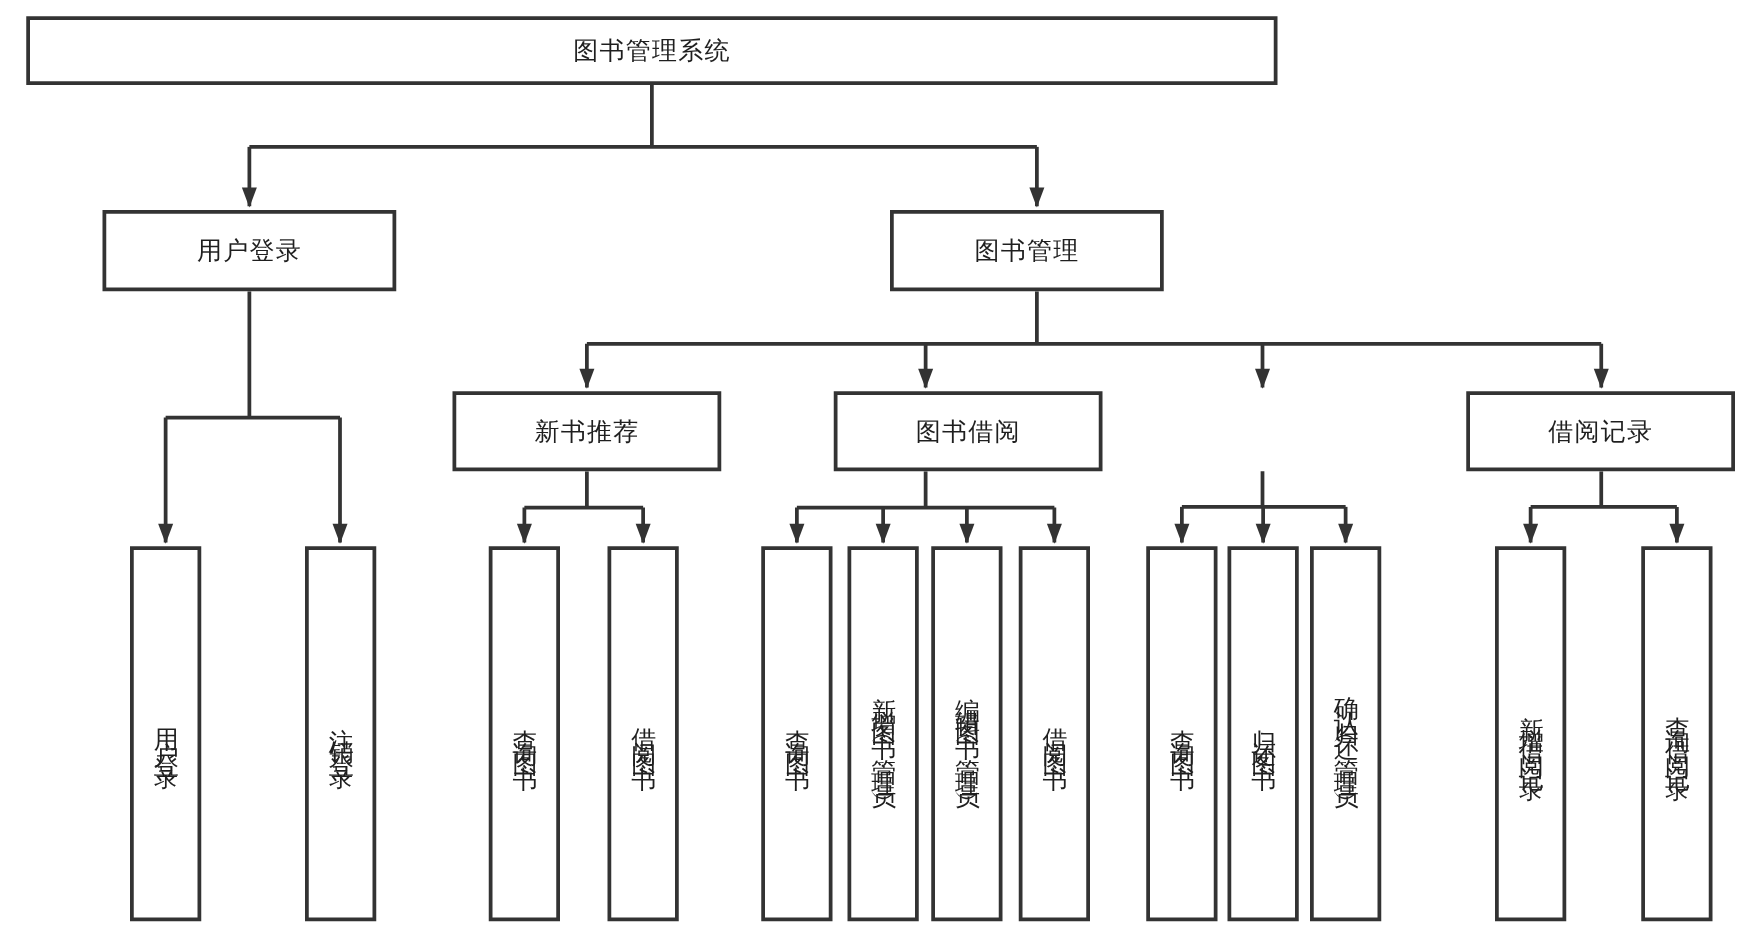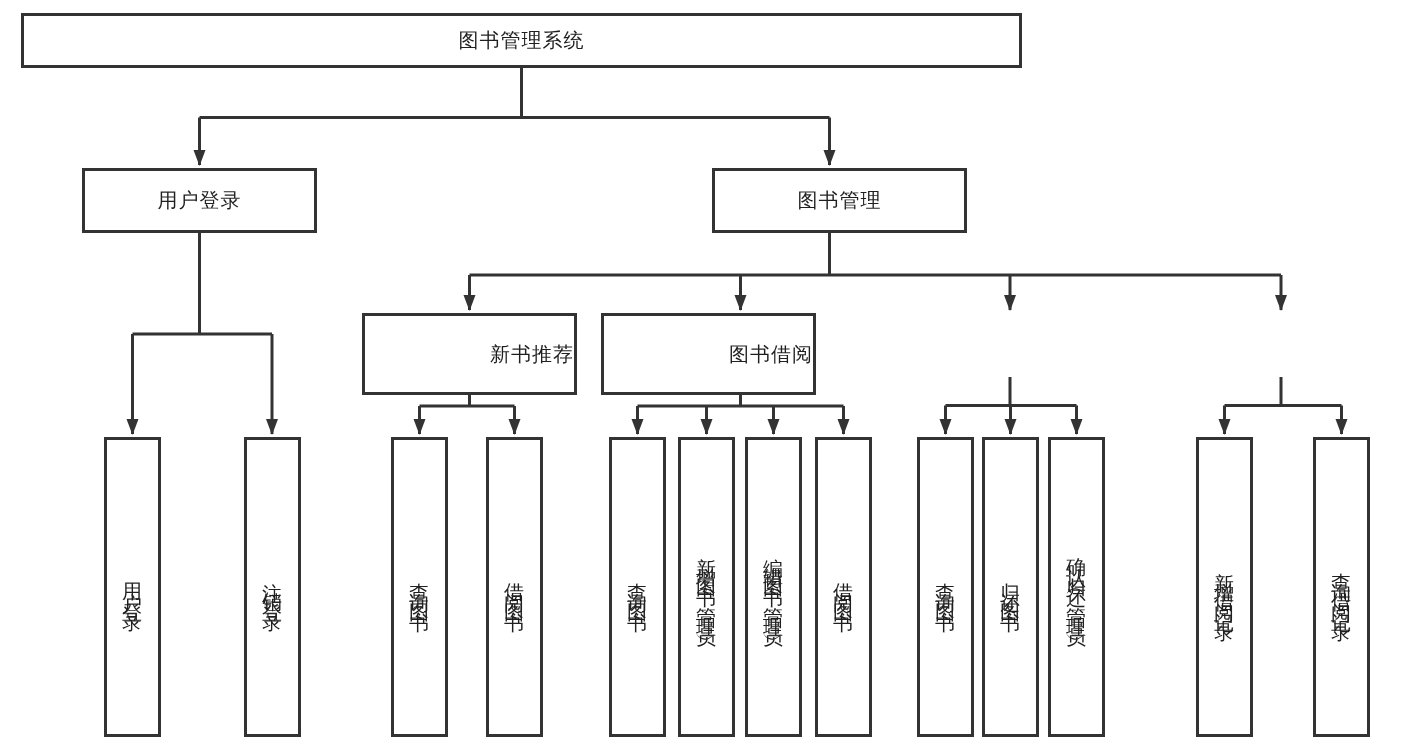--- a/index.html
+++ b/index.html
@@ -27,21 +27,21 @@
     letter-spacing:1px;
     white-space:nowrap;
   }
   .vnode .label{
     writing-mode:vertical-rl;
     letter-spacing:10px;
     line-height:1;
     white-space:normal;
   }
   
-  .lvl3{top:313px;width:215px;height:82px;justify-content:flex-end;}
+  .lvl3{top:313px;width:215px;height:64px;}
   .lvl4{top:437px;width:57px;height:300px;}
   #watermark{
     position:absolute;
     left:1186px;top:717px;
     font-size:17px;
     color:var(--watermark,#9e9e9e);
     letter-spacing:0.5px;
     white-space:nowrap;
     z-index:2;
     text-shadow:0 0 2px #ffffff;
@@ -93,29 +93,32 @@
     <path d="M1341.5 405.5 V434" marker-end="url(#arrow)"></path>
   </svg>
 
   <div class="node" style="left:21px;top:13px;width:1001px;height:55px;">
     <span class="label">图书管理系统</span>
   </div>
 
   <div class="node" style="left:82px;top:168px;width:235px;height:65px;">
     <span class="label">用户登录</span>
   </div>
-  <div class="node" style="left:712px;top:168px;width:255px;height:65px;">
+  <div class="node" style="left:712px;top:168px;width:219px;height:65px;">
     <span class="label">图书管理</span>
   </div>
 
   <div class="node lvl3" style="left:362px;">
     <span class="label">新书推荐</span>
   </div>
-  <div class="node lvl3" style="left:601px;">
+  <div class="node lvl3" style="left:667px;">
     <span class="label">图书借阅</span>
+  </div>
+  <div class="node lvl3" style="left:1173px;">
+    <span class="label">借阅记录</span>
   </div>
 
   <div class="node vnode lvl4" style="left:104px;">
     <span class="label">用户登录</span>
   </div>
   <div class="node vnode lvl4" style="left:244px;">
     <span class="label">注销登录</span>
   </div>
 
   <div class="node vnode lvl4" style="left:391px;">

